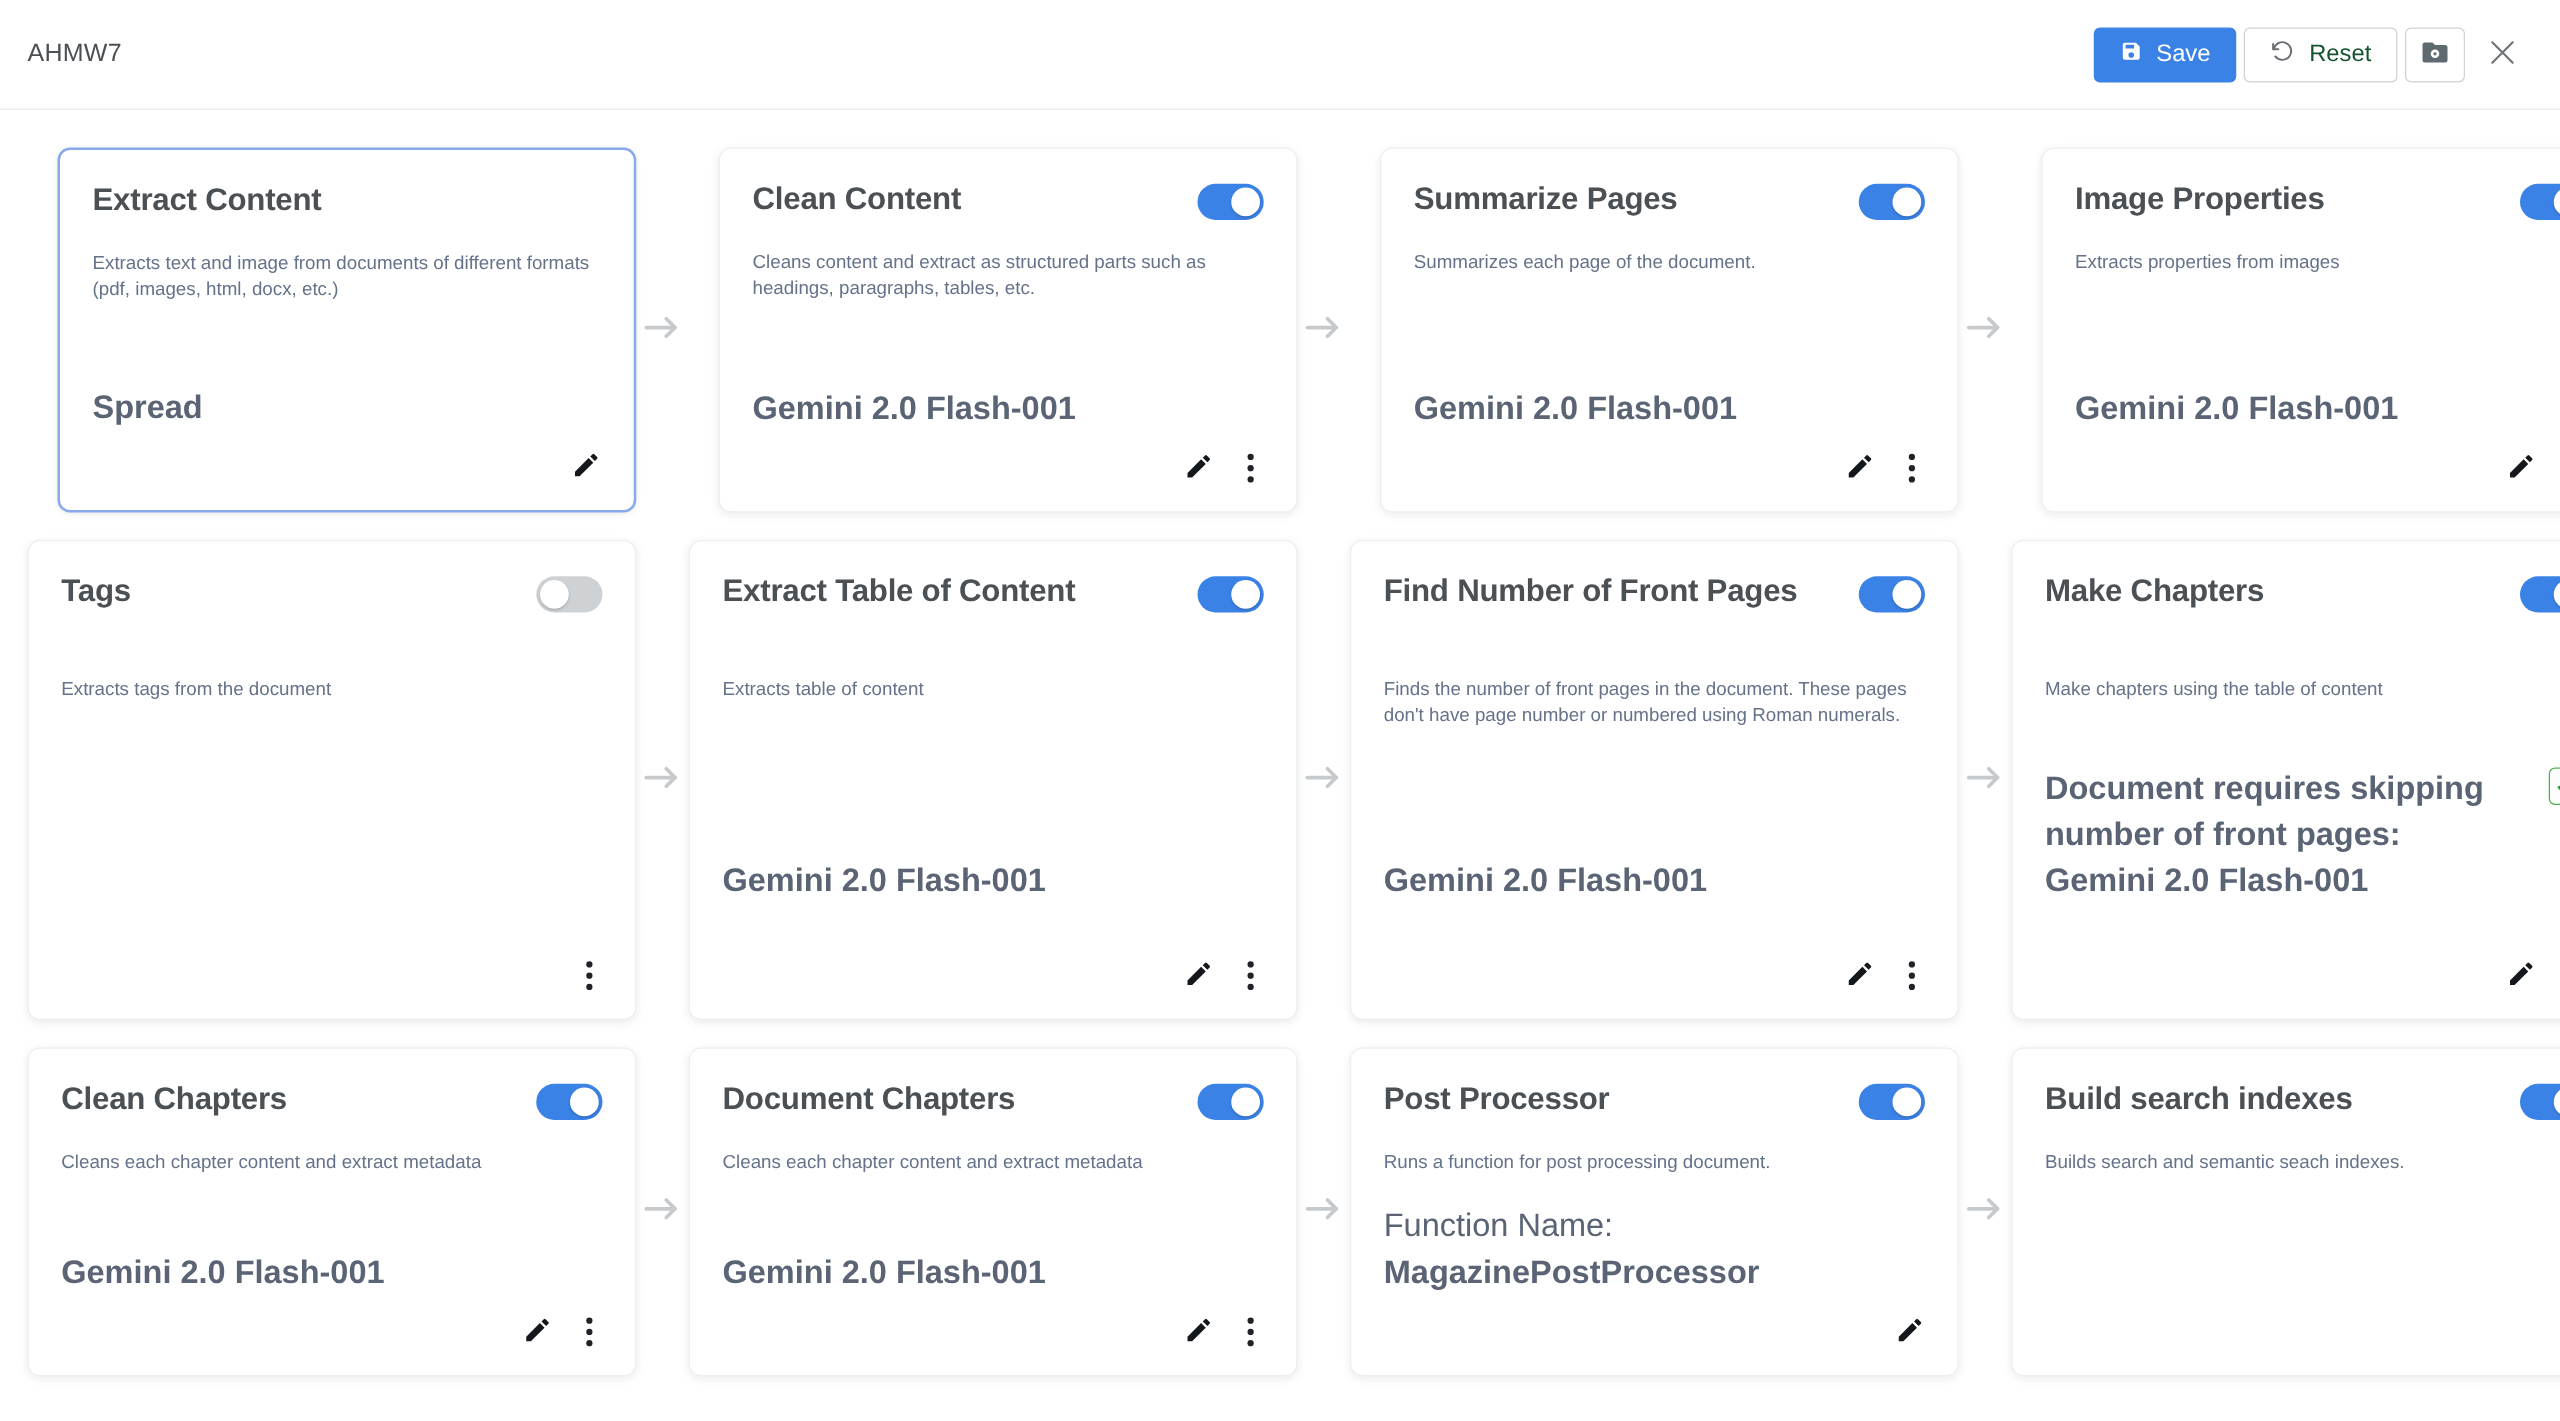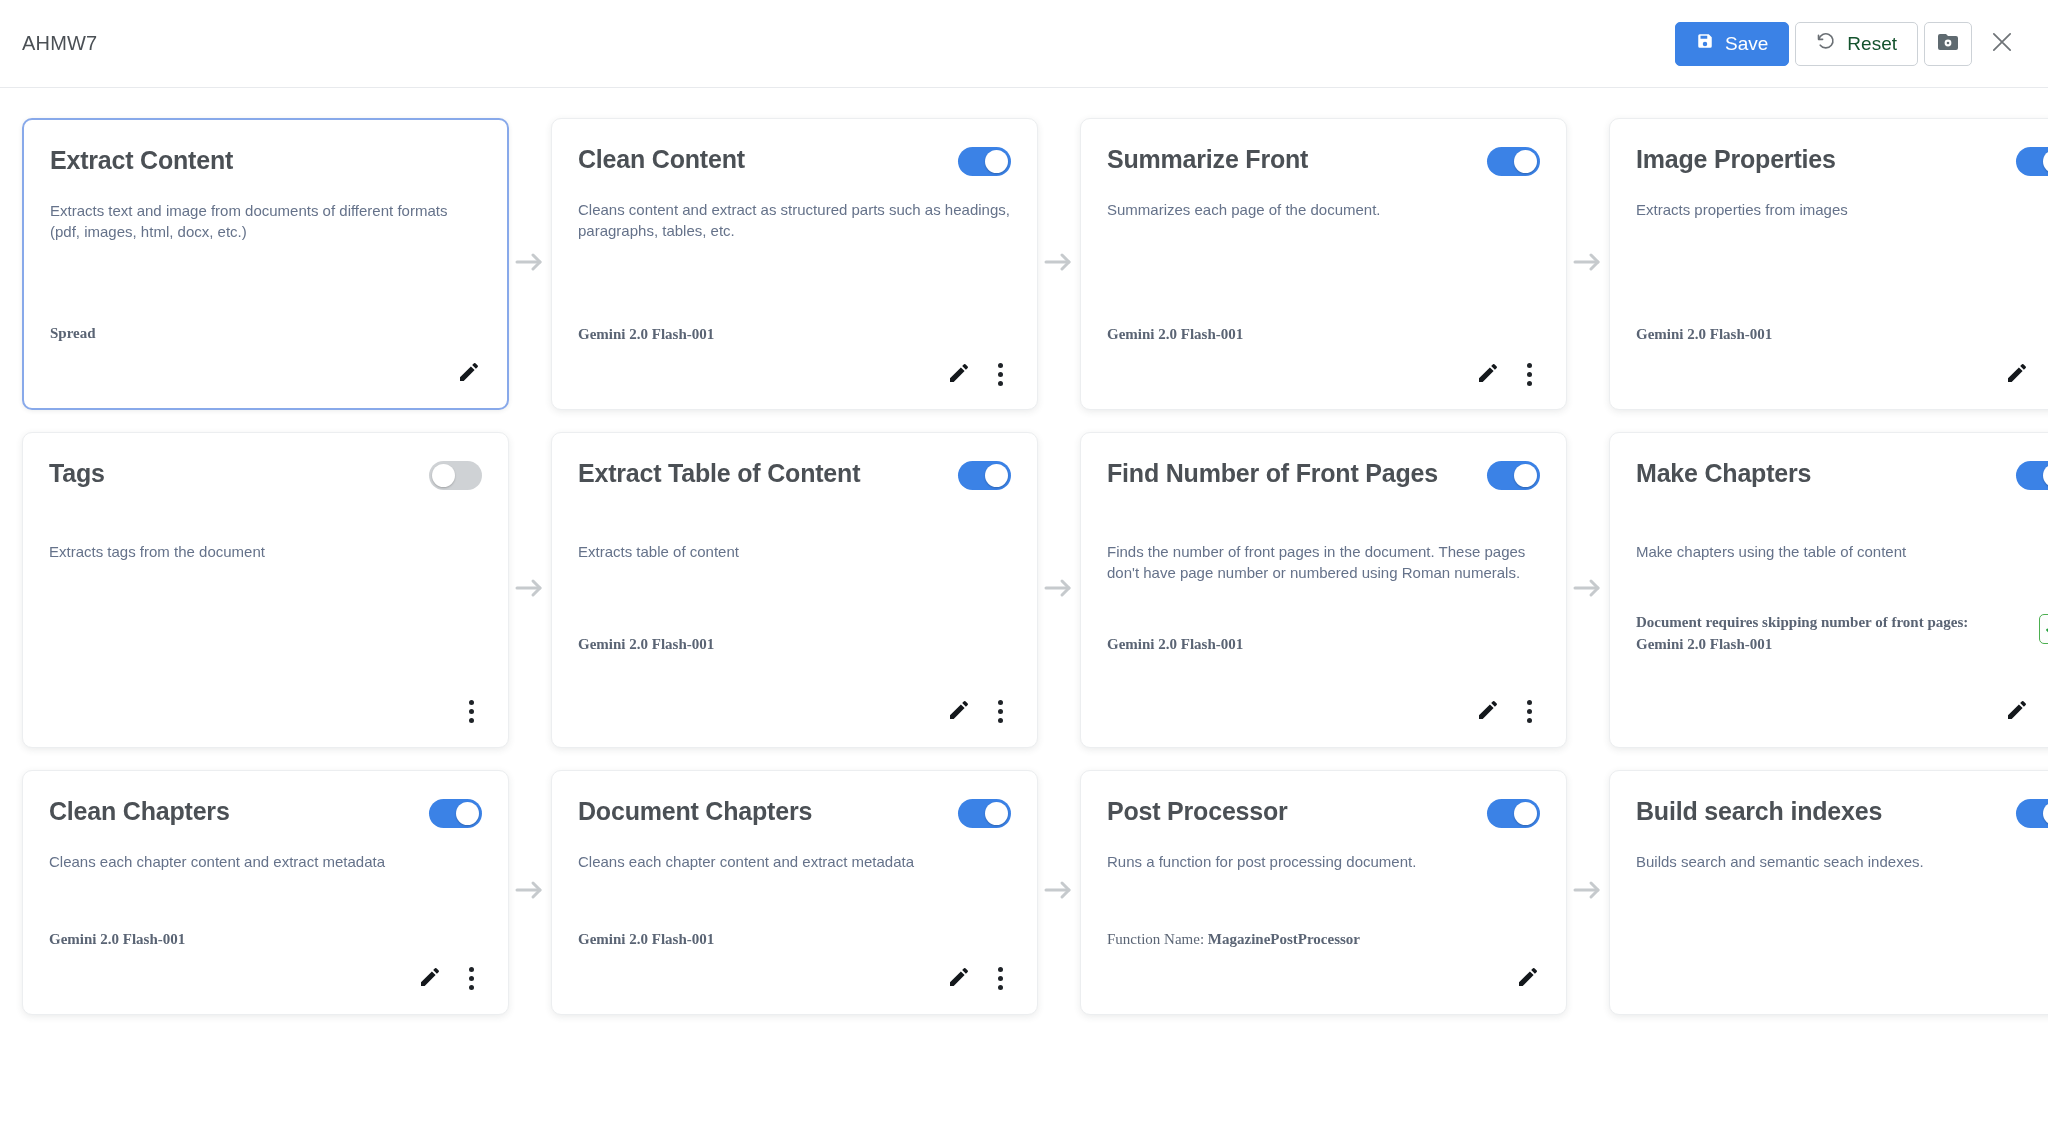--- a/index.html
+++ b/index.html
@@ -111,21 +111,21 @@
     border-radius: 10px;
     box-shadow: 0 2px 7px rgba(60,64,67,0.10);
     padding: 26px 26px 18px 26px;
     display: flex;
     flex-direction: column;
   }
   .card.selected {
     border: 2px solid #88a9ea;
     box-shadow: 0 1px 4px rgba(60,64,67,0.10);
   }
-  .row-1 .card { min-height: 292px; }
+  .row-1 .card { min-height: 292px; margin-left: 24px; }
   .row-2 .card { min-height: 290px; gap: 28px; }
   .row-3 .card { min-height: 245px; }
 
   .card-head {
     display: flex;
     align-items: flex-start;
     justify-content: space-between;
     gap: 12px;
     min-height: 38px;
   }
@@ -139,29 +139,28 @@
   .card-desc {
     margin-top: 16px;
     font-size: 15px;
     line-height: 1.42;
     color: #65728a;
     font-weight: 400;
   }
   .card-meta {
     margin-top: auto;
     padding-top: 22px;
-    font-size: 15px;
+    font-size: 26px;
     color: #5a6474;
     font-weight: bold;
     line-height: 1.42;
     display: flex;
     align-items: flex-start;
     justify-content: space-between;
     gap: 14px;
-    font-family: Liberation Serif, serif;
   }
   .card-meta .meta-text { white-space: pre-line; }
   .card-meta .meta-label-normal { font-weight: 400; }
 
   .card-footer {
     margin-top: 12px;
     height: 34px;
     display: flex;
     align-items: center;
     justify-content: flex-end;
@@ -337,21 +336,21 @@
       </div>
       <div class="arrow-gap">
         <span><svg width="30" height="22" viewBox="0 0 30 22" fill="none" stroke="currentColor" stroke-width="3" stroke-linecap="round" stroke-linejoin="round">
             <path d="M2 11h23"></path>
             <path d="M18 4l7 7-7 7"></path>
           </svg></span>
       </div>
       <div class="cell">
         <div class="card">
           <div class="card-head">
-            <div class="card-title">Summarize Front</div>
+            <div class="card-title">Summarize Pages</div>
             <div class="toggle on">
               <span class="knob"></span>
             </div>
           </div>
           <div class="card-desc">Summarizes each page of the document.</div>
           <div class="card-meta">
             <div><span class="meta-text">Gemini 2.0 Flash-001</span></div>
           </div>
           <div class="card-footer">
             <button class="icon-btn">

